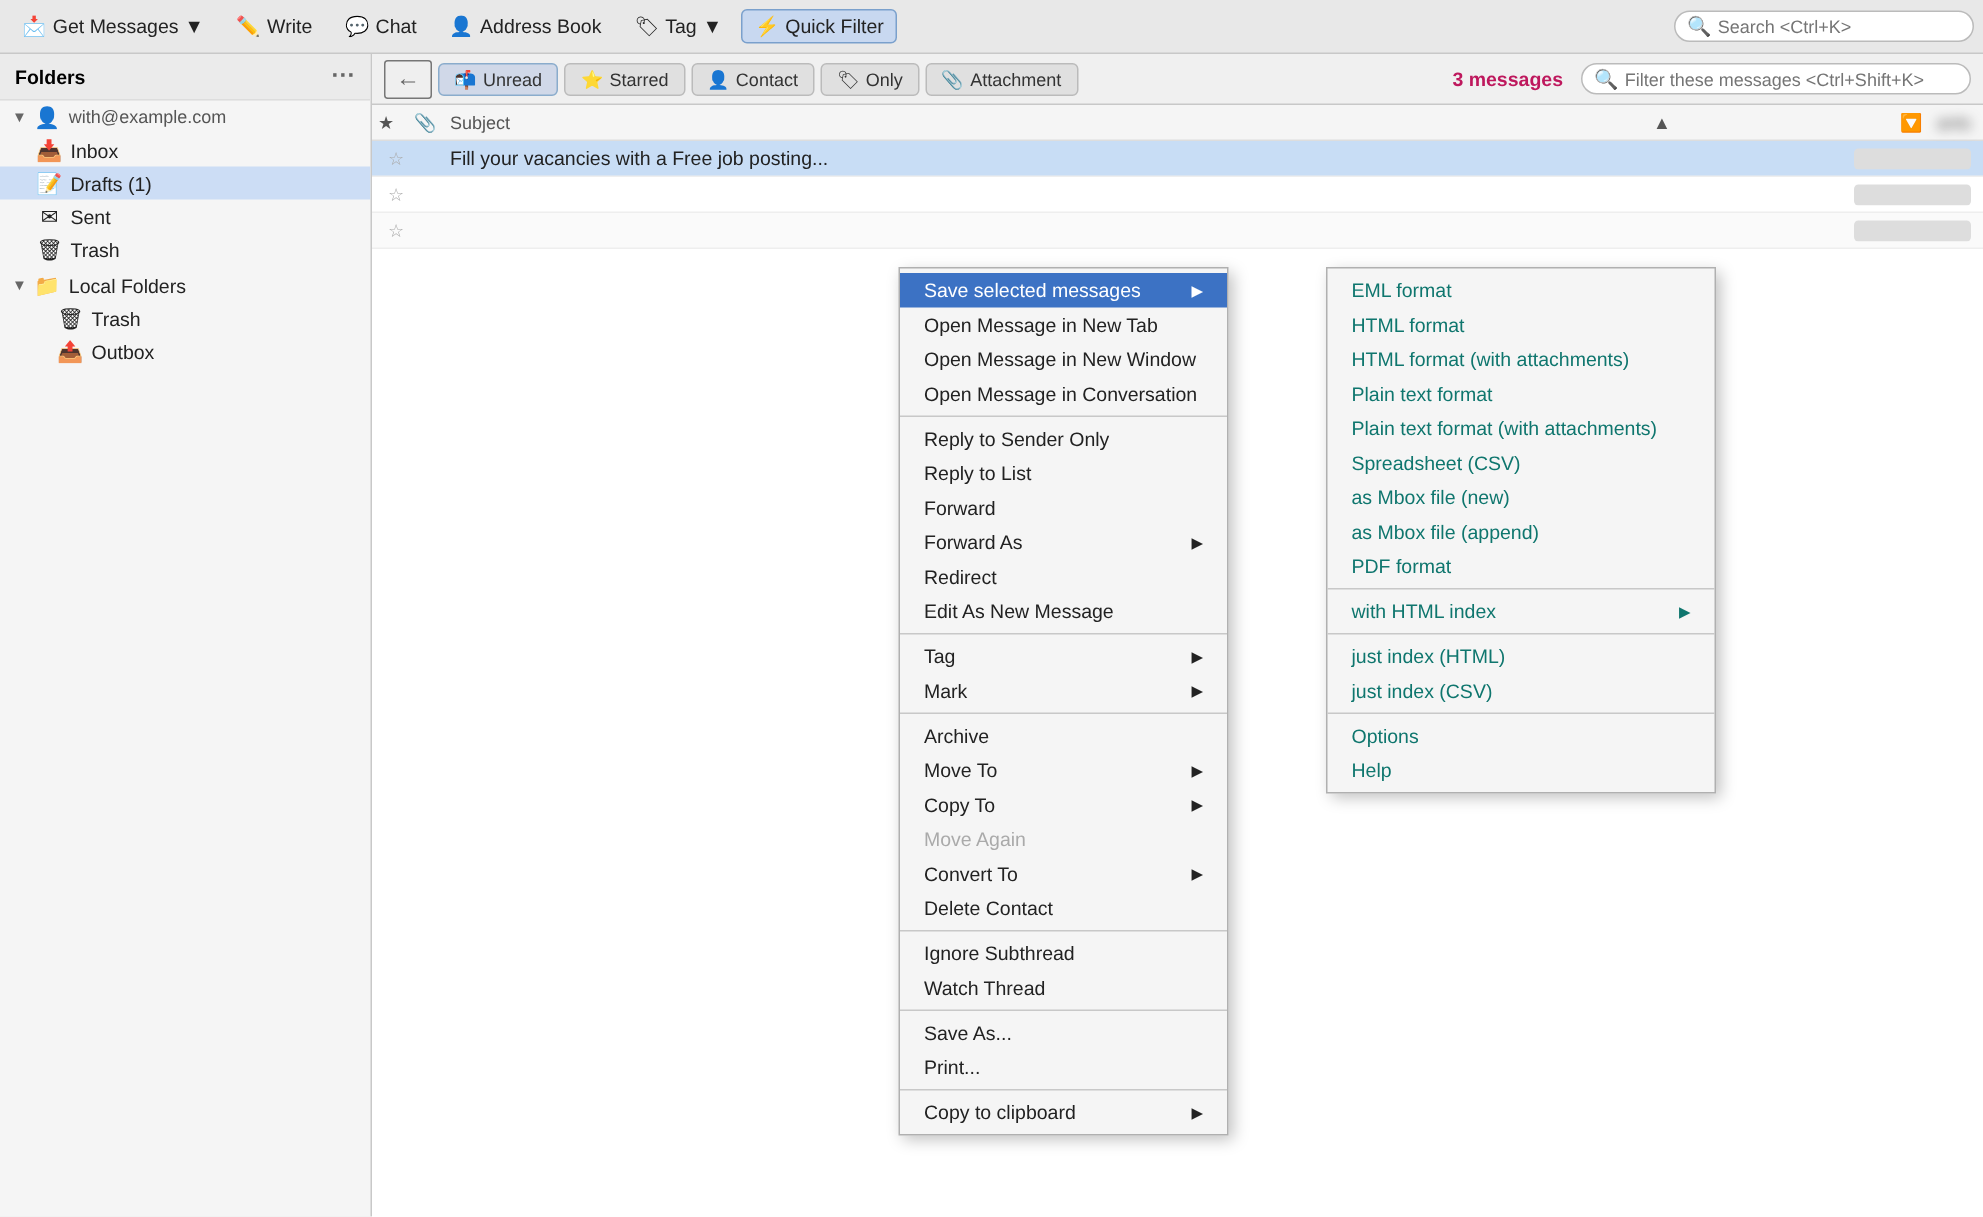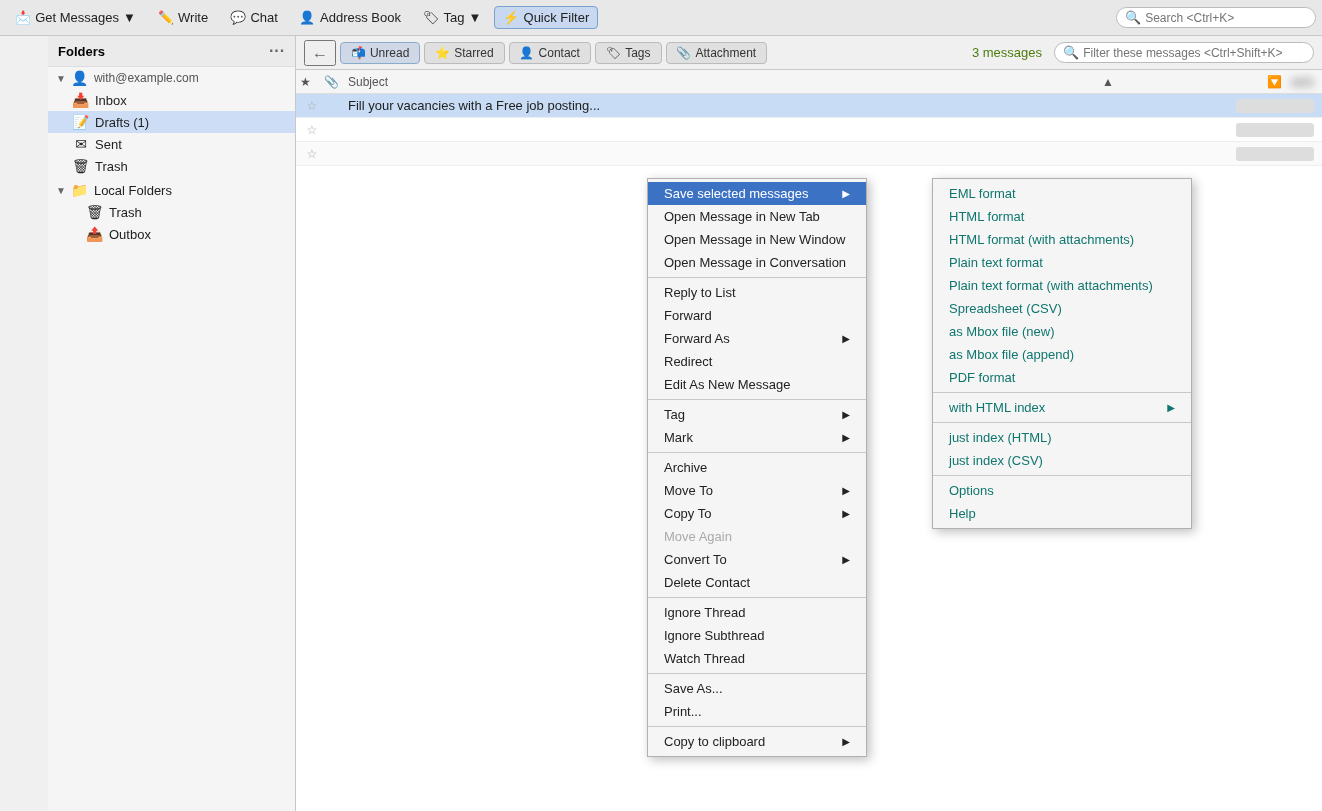--- a/index.html
+++ b/index.html
@@ -19,21 +19,21 @@
     .toolbar-btn.active { background: #c8d8f0; border-color: #7aa0cc; }
     .toolbar-spacer { flex: 1; }
     .search-box {
       display: flex; align-items: center; background: white;
       border: 1px solid #bbb; border-radius: 12px; padding: 2px 8px;
       width: 200px; gap: 4px;
     }
     .search-box input { border: none; outline: none; font-size: 12px; width: 160px; color: #666; background: transparent; }
 
     
-    .main-layout { display: flex; height: calc(811px - 36px); padding-left: 48px; }
+    .main-layout { display: flex; height: calc(811px - 36px); }
 
     
     .sidebar {
       width: 248px; min-width: 248px; background: #f5f5f5;
       border-right: 1px solid #c8c8c8; overflow-y: auto;
     }
     .sidebar-header {
       display: flex; align-items: center; justify-content: space-between;
       padding: 6px 10px; font-weight: bold; font-size: 13px;
       border-bottom: 1px solid #ddd; background: #ebebeb;
@@ -56,21 +56,21 @@
       background: #f0f0f0; border-bottom: 1px solid #c8c8c8; height: 34px;
     }
     .back-btn { font-size: 16px; color: #666; cursor: pointer; padding: 2px 6px; }
     .filter-btn {
       display: flex; align-items: center; gap: 4px; padding: 3px 10px;
       border: 1px solid #bbb; border-radius: 4px; background: #e0e0e0;
       cursor: pointer; font-size: 12px; color: #333;
     }
     .filter-btn.active { background: #d0d8e8; border-color: #8aaccc; }
     .filter-spacer { flex: 1; }
-    .msg-count { color: #4d7c0f; font-size: 13px; font-weight: 400; margin-right: 8px; }
+    .msg-count { color: #be185d; font-size: 13px; font-weight: 700; margin-right: 8px; }
     .filter-search {
       display: flex; align-items: center; background: white;
       border: 1px solid #bbb; border-radius: 12px; padding: 2px 8px;
       width: 260px; gap: 4px;
     }
     .filter-search input { border: none; outline: none; font-size: 12px; width: 200px; color: #999; background: transparent; }
 
     
     .message-list { flex: 1; background: white; overflow-y: auto; position: relative; }
     .msg-list-header {
@@ -219,21 +219,21 @@
       <button class="filter-btn">
         <span>⭐</span>
         <span>Starred</span>
       </button>
       <button class="filter-btn">
         <span>👤</span>
         <span>Contact</span>
       </button>
       <button class="filter-btn">
         <span>🏷</span>
-        <span>Tags</span>
+        <span>Only</span>
       </button>
       <button class="filter-btn">
         <span>📎</span>
         <span>Attachment</span>
       </button>
       <div class="filter-spacer"></div>
       <span class="msg-count">3 messages</span>
       <div class="filter-search">
         <span>🔍</span>
         <input type="text" placeholder="Filter these messages &lt;Ctrl+Shift+K&gt;" style="">
@@ -283,20 +283,23 @@
             <span>Open Message in New Tab</span>
           </div>
           <div class="ctx-item">
             <span>Open Message in New Window</span>
           </div>
           <div class="ctx-item">
             <span>Open Message in Conversation</span>
           </div>
           <div class="ctx-sep"></div>
           <div class="ctx-item">
+            <span>Reply to Sender Only</span>
+          </div>
+          <div class="ctx-item">
             <span>Reply to List</span>
           </div>
           <div class="ctx-item">
             <span>Forward</span>
           </div>
           <div class="ctx-item">
             <span>Forward As</span>
             <span class="ctx-arrow">▶</span>
           </div>
           <div class="ctx-item">
@@ -331,23 +334,20 @@
           </div>
           <div class="ctx-item">
             <span>Convert To</span>
             <span class="ctx-arrow">▶</span>
           </div>
           <div class="ctx-item">
             <span>Delete Contact</span>
           </div>
           <div class="ctx-sep"></div>
           <div class="ctx-item">
-            <span>Ignore Thread</span>
-          </div>
-          <div class="ctx-item">
             <span>Ignore Subthread</span>
           </div>
           <div class="ctx-item">
             <span>Watch Thread</span>
           </div>
           <div class="ctx-sep"></div>
           <div class="ctx-item">
             <span>Save As...</span>
           </div>
           <div class="ctx-item">

